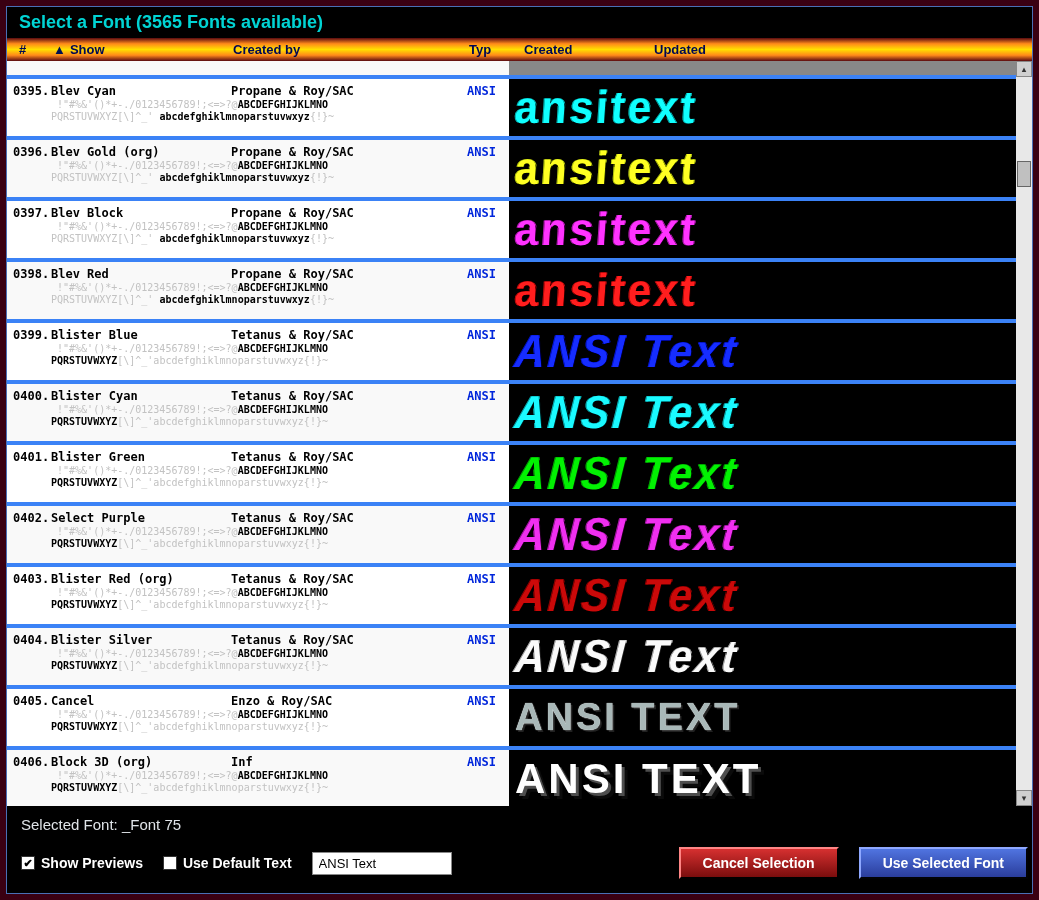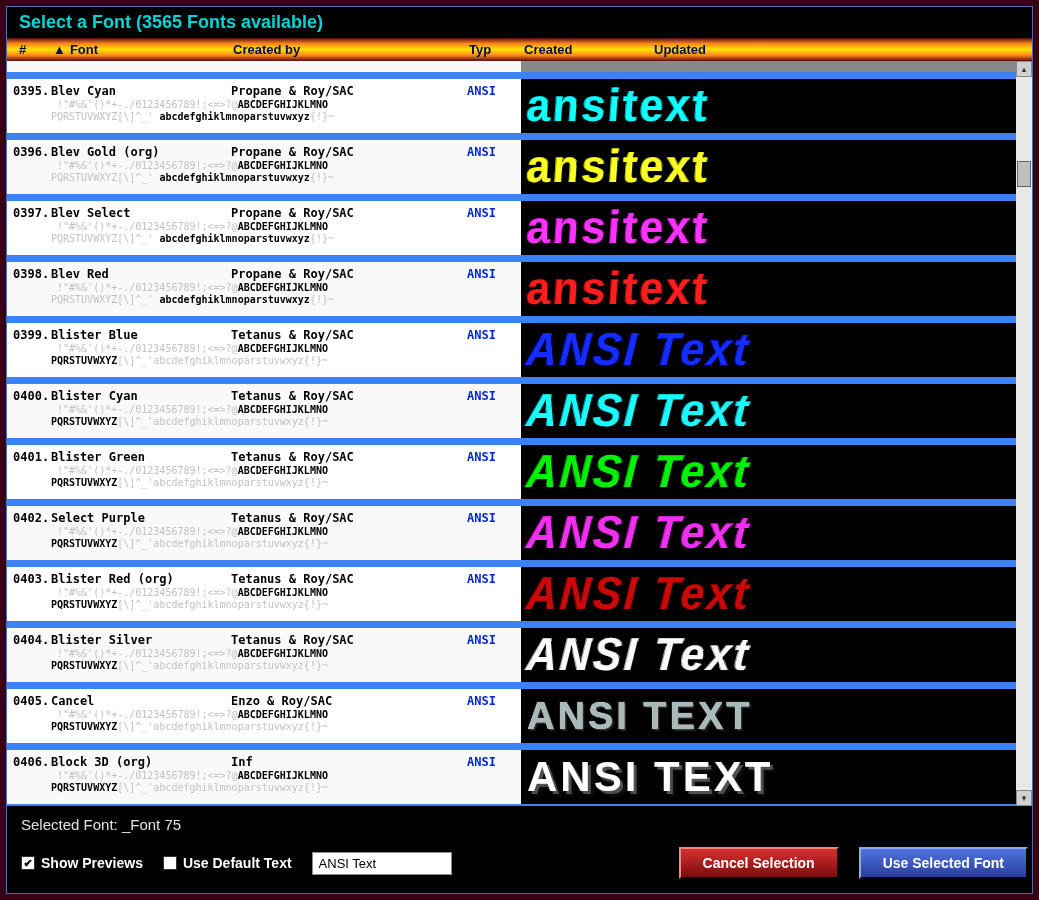--- a/index.html
+++ b/index.html
@@ -69,26 +69,25 @@
 .scroll-btn.top { top:0 }
 .scroll-btn.bot { bottom:0 }
 .scroll-thumb {
   position:absolute; left:1px; width:14px;
   top: 100px; height:26px;
   background:#c0c0c0; border:1px solid #666;
 }
 .row {
   height: 61px;
   width: 100%;
-  border-bottom: 7px solid #3b82f6;
+  border-bottom: 4px solid #3b82f6;
   display: flex;
   font-family: "Lucida Console", monospace;
   font-size: 11px;
   cursor: pointer;
-  gap: 12px;
 }
 .row:nth-child(odd) { background: #f9f9f9; }
 .row:nth-child(even) { background: #ffffff; }
 .row-left {
   width: 502px;
   padding: 5px 6px 0 6px;
   position: relative;
 }
 .row-right {
   flex: 1;
@@ -177,21 +176,21 @@
 </style>
 </head>
 <body>
 
 <div class="window">
   <div class="title">Select a Font (3565 Fonts available)</div>
 
   <div class="header-row">
     <div class="col-num">#</div>
     <div class="col-name">
-      <span class="sort-tri">▲</span><span>Font</span>
+      <span class="sort-tri">▲</span><span>Show</span>
     </div>
     <div class="col-creator">Created by</div>
     <div class="col-typ">Typ</div>
     <div class="col-created">Created</div>
     <div class="col-updated">Updated</div>
   </div>
 
   <div class="list-area">
     <div class="list-scroll" id="list-scroll">
         <div class="row row-partial">
@@ -225,21 +224,21 @@
             <div class="row-chars"><span class="faint">PQRSTUVWXYZ[\]^_' </span><span class="dark">abcdefghiklmnoparstuvwxyz</span><span class="faint">{!}~</span></div>
           </div>
           <div class="row-right">
             <div class="preview" style="color: rgb(228, 240, 52); text-shadow: rgb(0, 0, 0) 0px 0px 2px, rgba(0, 0, 0, 0.7) 2px 2px 0px, rgb(228, 240, 52) -1px 0px 0px, rgb(228, 240, 52) 1px 0px 0px;">ansitext</div>
           </div>
         </div>
         <div class="row">
           <div class="row-left">
             <div class="row-line1">
               <span class="num">0397.</span>
-              <span class="name">Blev Select</span>
+              <span class="name">Blev Block</span>
               <span class="creator">Propane &amp; Roy/SAC</span>
               <span class="typ">ANSI</span>
             </div>
             <div class="row-chars"><span class="faint"> !"#%&amp;'()*+-./0123456789!;&lt;=&gt;?@</span><span class="dark">ABCDEFGHIJKLMNO</span></div>
             <div class="row-chars"><span class="faint">PQRSTUVWXYZ[\]^_' </span><span class="dark">abcdefghiklmnoparstuvwxyz</span><span class="faint">{!}~</span></div>
           </div>
           <div class="row-right">
             <div class="preview" style="color: rgb(224, 64, 224); text-shadow: rgb(0, 0, 0) 0px 0px 2px, rgba(0, 0, 0, 0.7) 2px 2px 0px, rgb(224, 64, 224) -1px 0px 0px, rgb(224, 64, 224) 1px 0px 0px;">ansitext</div>
           </div>
         </div>

